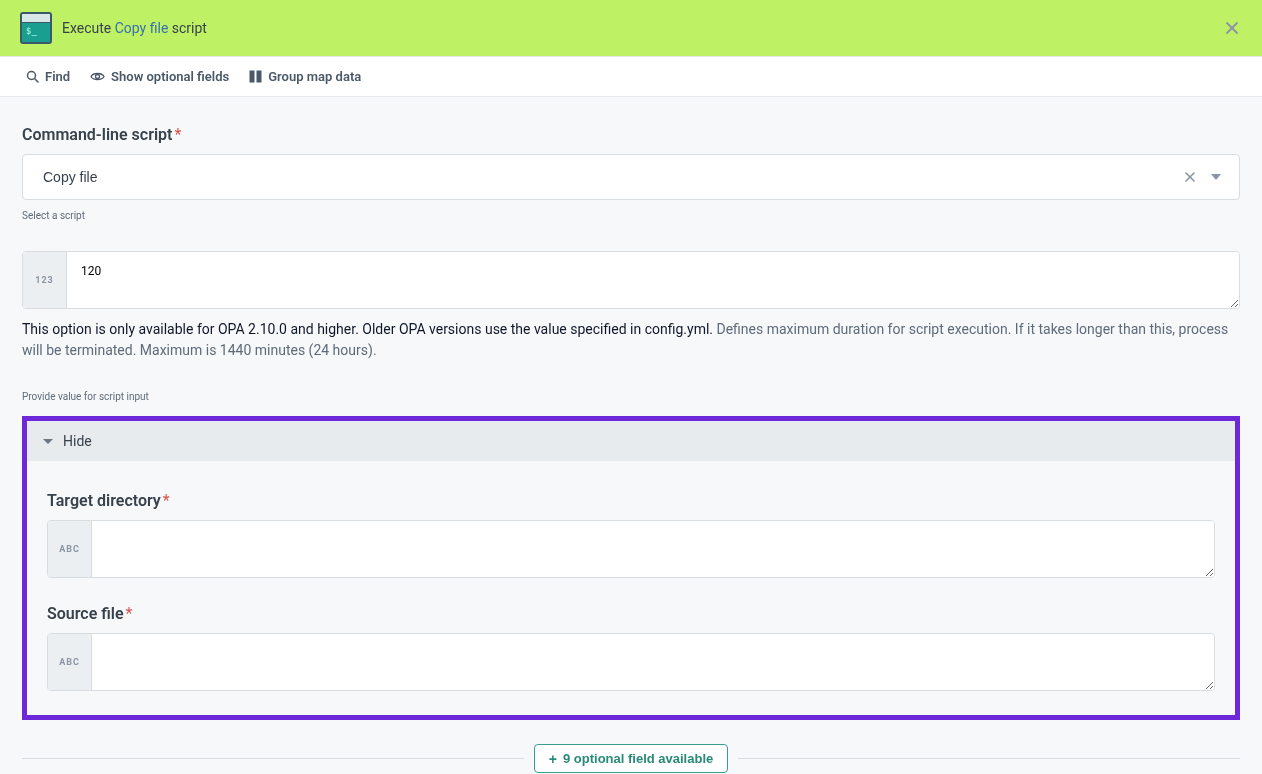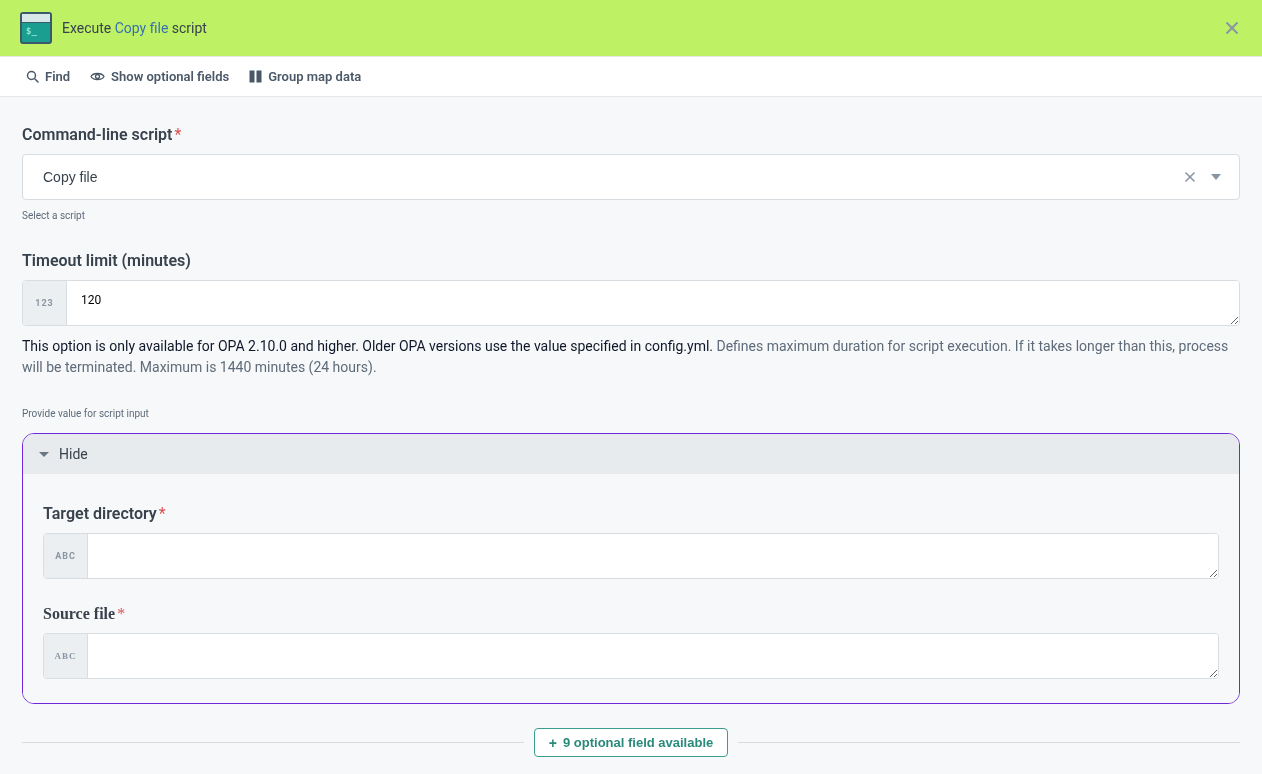--- a/index.html
+++ b/index.html
@@ -137,21 +137,21 @@
     font-size: 10px;
     color: #5e6b7a;
   }
 
   .input-row {
     display: flex;
     border: 1px solid #d8dde2;
     border-radius: 4px;
     overflow: hidden;
     background: #fff;
-    height: 46px;
+    height: 58px;
   }
   .input-prefix {
     width: 44px;
     background: #eceff1;
     display: flex;
     align-items: center;
     justify-content: center;
     font-size: 9px;
     font-weight: 700;
     letter-spacing: 1px;
@@ -173,22 +173,22 @@
   .long-helper {
     margin-top: 10px;
     font-size: 14px;
     line-height: 1.5;
     color: #5e6b7a;
   }
   .long-helper .bold { font-weight: 400; color: #0f172a; }
 
   
   .section-box {
-    border: 1px solid #6d28d9;
-    border-radius: 12px;
+    border: 5px solid #6d28d9;
+    border-radius: 0;
     overflow: hidden;
     margin-top: 14px;
   }
   .section-header {
     background: #e8ebee;
     padding: 12px 16px;
     display: flex;
     align-items: center;
     gap: 10px;
     cursor: pointer;
@@ -199,21 +199,21 @@
     width: 0; height: 0;
     border-left: 5px solid transparent;
     border-right: 5px solid transparent;
     border-top: 5px solid #6a7684;
   }
   .section-body {
     background: #f7f8f9;
     padding: 30px 20px 24px;
   }
   .section-body .form-group { margin-bottom: 26px; }
-  .section-body .form-group:last-child { margin-bottom: 0; font-family: Liberation Serif, serif; }
+  .section-body .form-group:last-child { margin-bottom: 0; }
 
   
   .optional-bar {
     display: flex;
     align-items: center;
     margin-top: 24px;
   }
   .optional-bar .line {
     flex: 1;
     height: 1px;
@@ -299,21 +299,20 @@
           <svg width="10" height="6" viewBox="0 0 10 6">
               <polygon points="0,0 10,0 5,6" fill="#8a95a3"></polygon>
             </svg>
         </div>
       </div>
     </div>
     <div class="helper-text">Select a script</div>
   </div>
 
   <div class="form-group">
-    <label class="form-label">Timeout limit (minutes)</label>
     <div class="input-row">
       <div class="input-prefix">123</div>
       <textarea rows="1" style="">120</textarea>
     </div>
     <div class="long-helper">
       <span class="bold">This option is only available for OPA 2.10.0 and higher. Older OPA versions use the value specified in config.yml.</span>
       <span>Defines maximum duration for script execution. If it takes longer than this, process will be terminated. Maximum is 1440 minutes (24 hours).</span>
     </div>
   </div>
 

